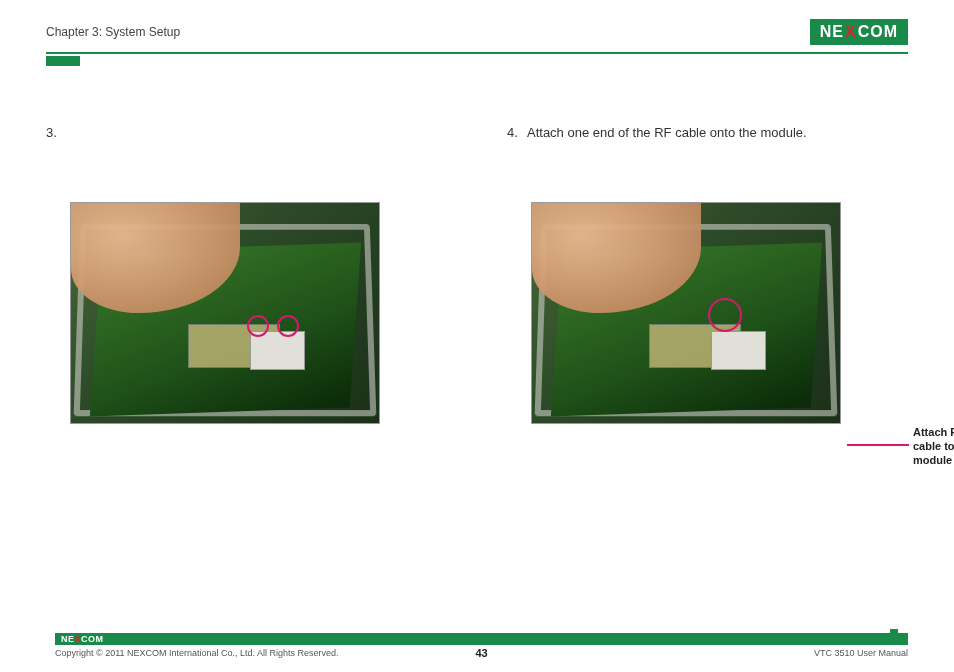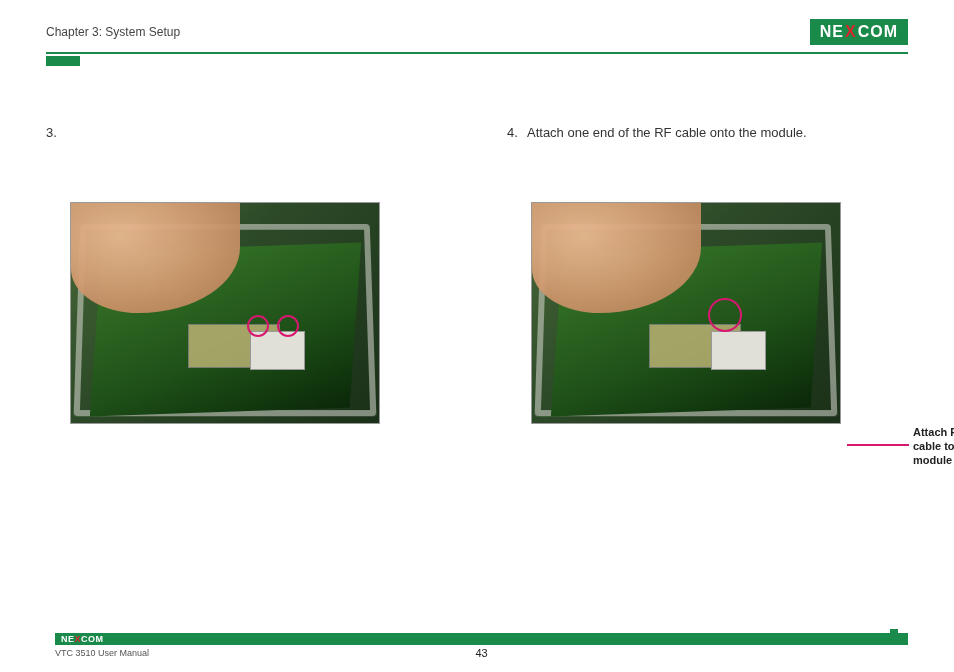--- a/index.html
+++ b/index.html
@@ -209,21 +209,21 @@
     font-size: 9px;
     color: #555;
     margin-top: 3px;
     position: relative;
   }
   .page-number {
     position: absolute;
     left: 50%;
     transform: translateX(-50%);
     font-size: 11px;
-    font-weight: normal;
+    font-weight: bold;
     color: #222;
   }
 </style>
 </head>
 <body>
 
 <div class="page">
   <div class="header">
     <div class="chapter-title">Chapter 3: System Setup</div>
     <div class="logo-main">
@@ -276,17 +276,18 @@
     <div class="footer-bar">
       <div class="footer-logo">
         <span>NE</span><span class="x">X</span><span>COM</span>
       </div>
       <div class="footer-squares">
         <span></span>
           <span></span>
       </div>
     </div>
     <div class="footer-meta">
+      <div>Copyright © 2011 NEXCOM International Co., Ltd. All Rights Reserved.</div>
       <div class="page-number">43</div>
       <div>VTC 3510 User Manual</div>
     </div>
   </div>
 </div>
 
 </body></html>

